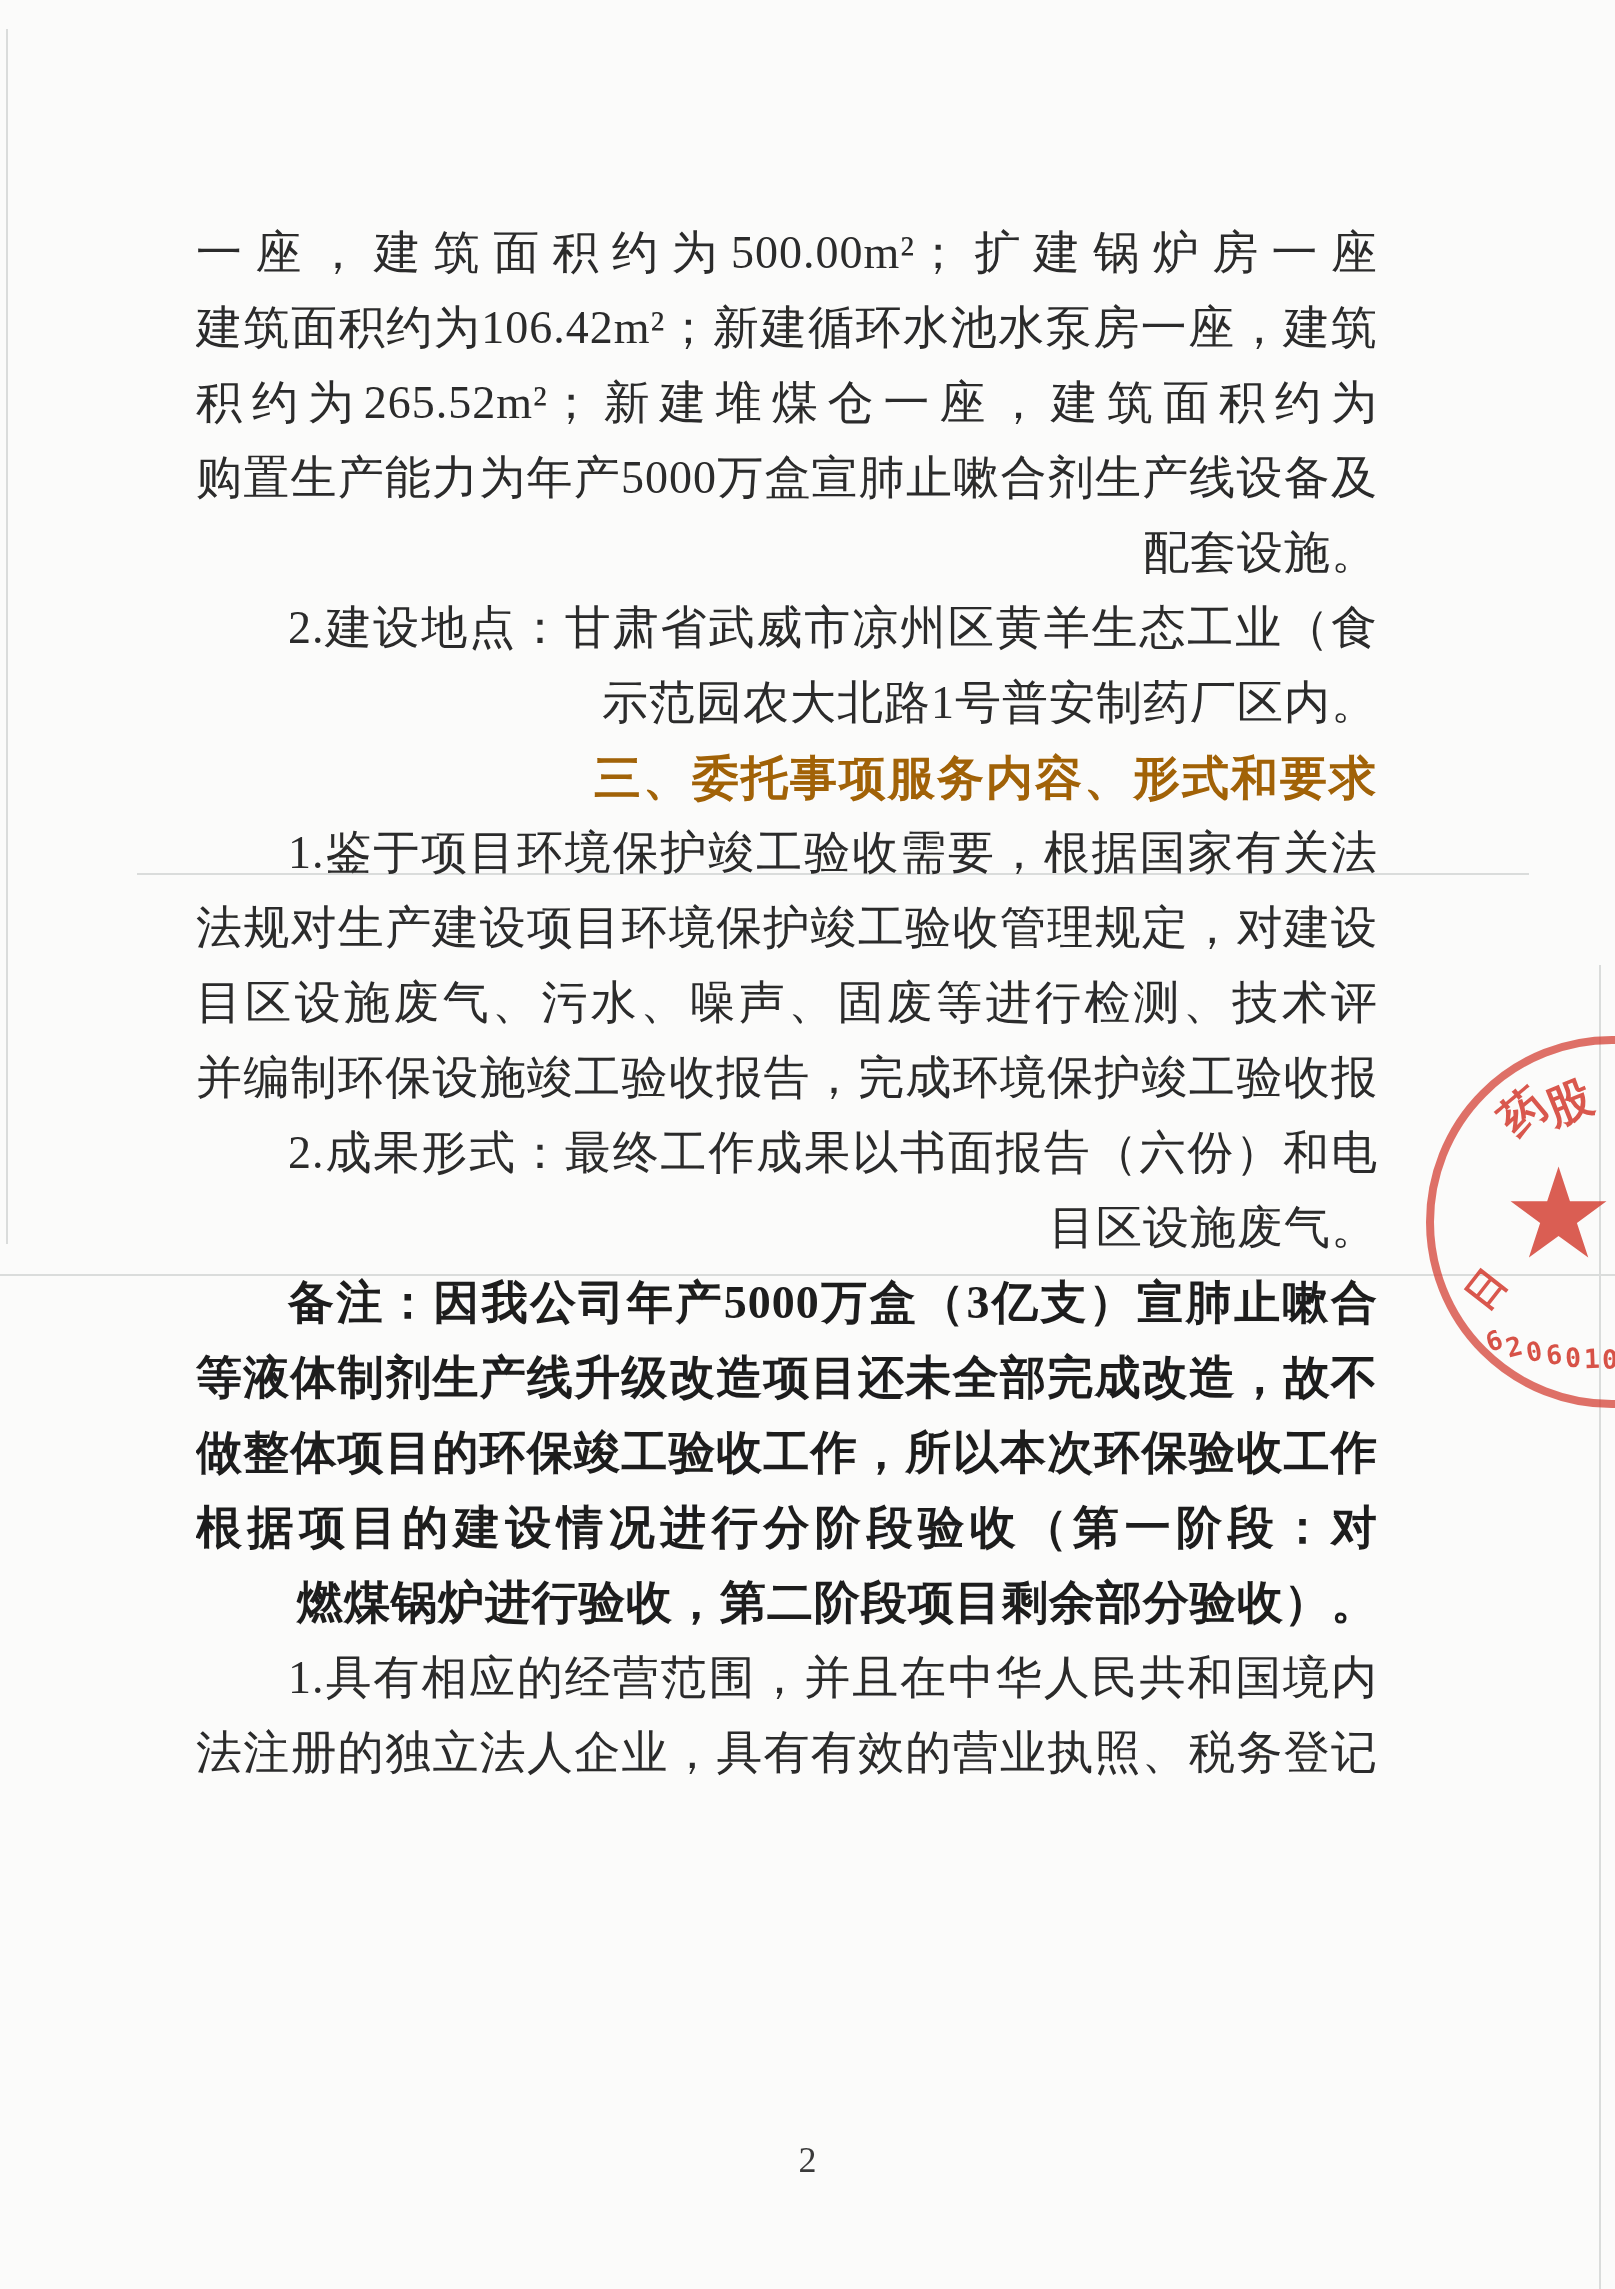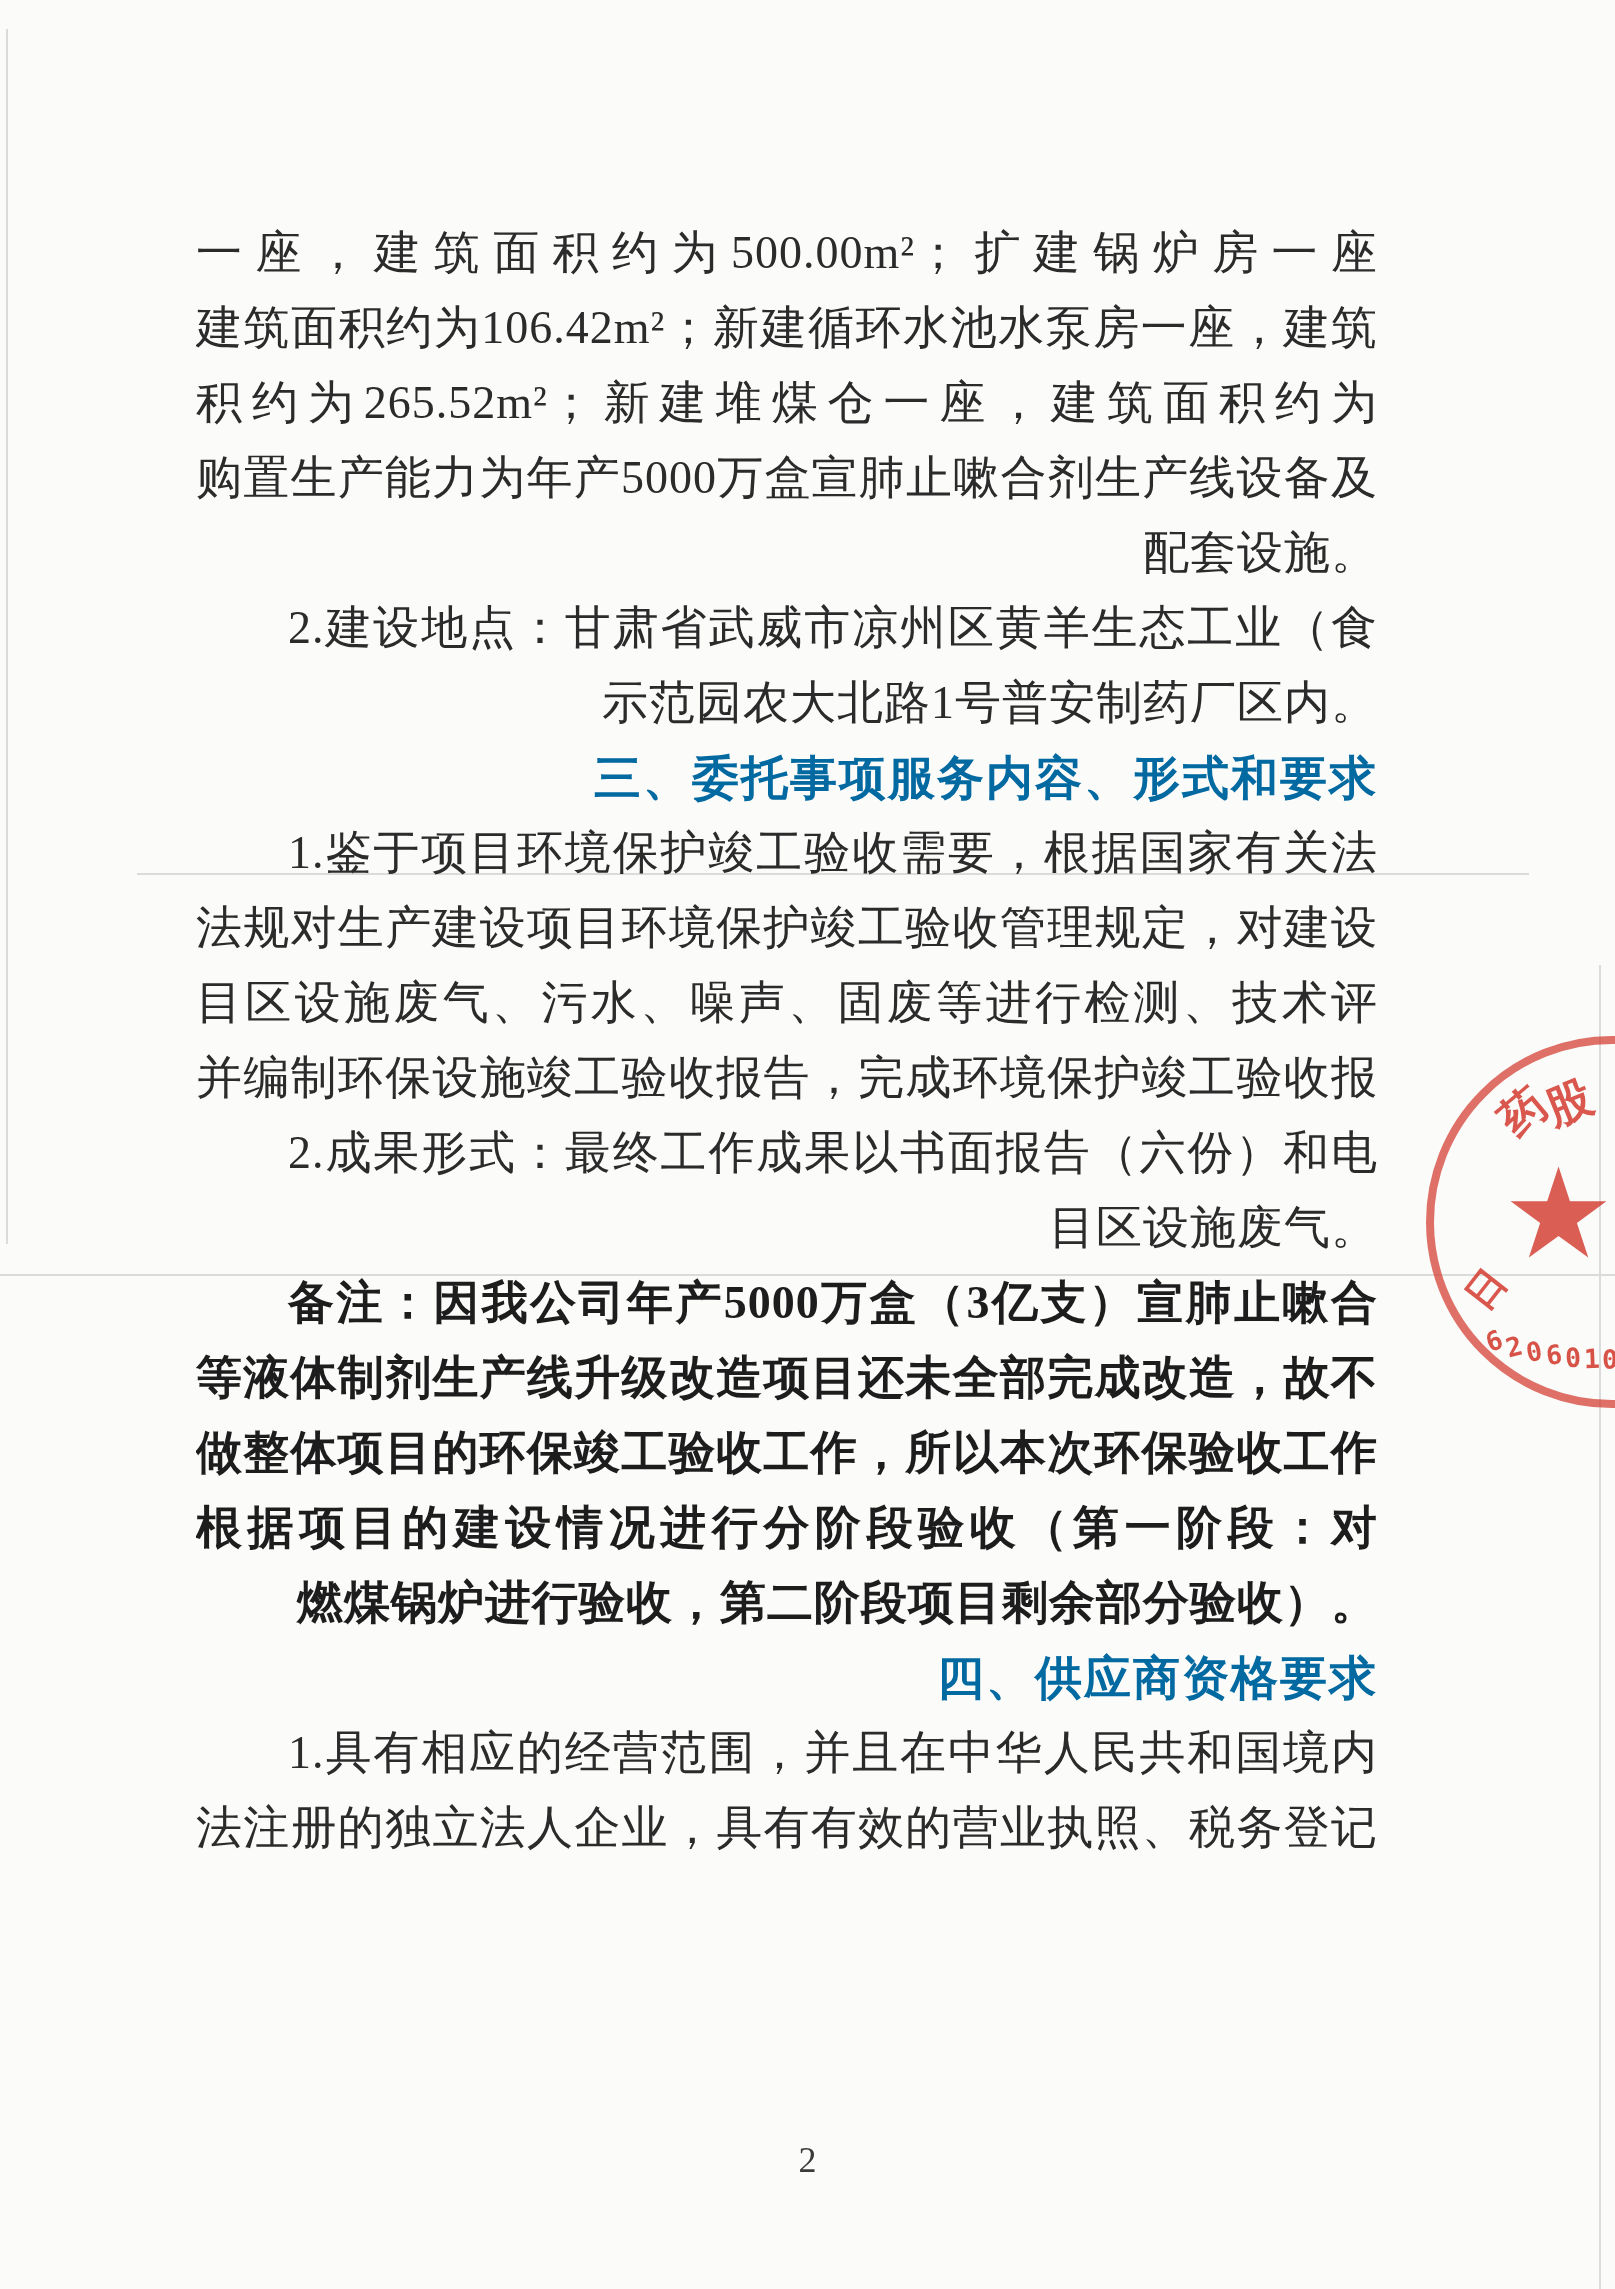--- a/index.html
+++ b/index.html
@@ -28,21 +28,21 @@
     text-align:justify;
     text-align-last:justify;
     white-space:normal;
     overflow:hidden;
   }
   .ind{ text-indent:92px; }
   .b{ font-weight:bold; color:#1d1d1d; }
   .hd{
     font-family:"Liberation Sans","DejaVu Sans",sans-serif;
     font-weight:bold;
-    color:#0369a1;
+    color:#a16207;
     font-size:47px;
     letter-spacing:2px;
   }
   .pagenum{
     position:absolute;
     left:0;right:0;
     top:2139px;
     text-align:center;
     font-size:36px;
     color:#3a3a3a;
@@ -115,21 +115,20 @@
   <div class="ln fill">法规对生产建设项目环境保护竣工验收管理规定，对建设项</div>
   <div class="ln fill">目区设施废气、污水、噪声、固废等进行检测、技术评估，</div>
   <div class="ln fill">并编制环保设施竣工验收报告，完成环境保护竣工验收报告</div>
   <div class="ln ind fill">2.成果形式：最终工作成果以书面报告（六份）和电子</div>
   <div class="ln">目区设施废气。</div>
   <div class="ln ind b fill">备注：因我公司年产5000万盒（3亿支）宣肺止嗽合剂</div>
   <div class="ln b fill">等液体制剂生产线升级改造项目还未全部完成改造，故不能</div>
   <div class="ln b fill">做整体项目的环保竣工验收工作，所以本次环保验收工作需</div>
   <div class="ln b fill">根据项目的建设情况进行分阶段验收（第一阶段：对15T/h</div>
   <div class="ln b">燃煤锅炉进行验收，第二阶段项目剩余部分验收）。</div>
-  <div class="ln ind hd">四、供应商资格要求</div>
   <div class="ln ind fill">1.具有相应的经营范围，并且在中华人民共和国境内依</div>
   <div class="ln fill">法注册的独立法人企业，具有有效的营业执照、税务登记证、</div>
 </div>
 
 <div class="pagenum">2</div>
 
 <div class="stamp">
   <div class="stamp-ring"></div>
   <div class="stamp-star">★</div>
   <div class="stamp-ch stamp-ch1">药</div>

